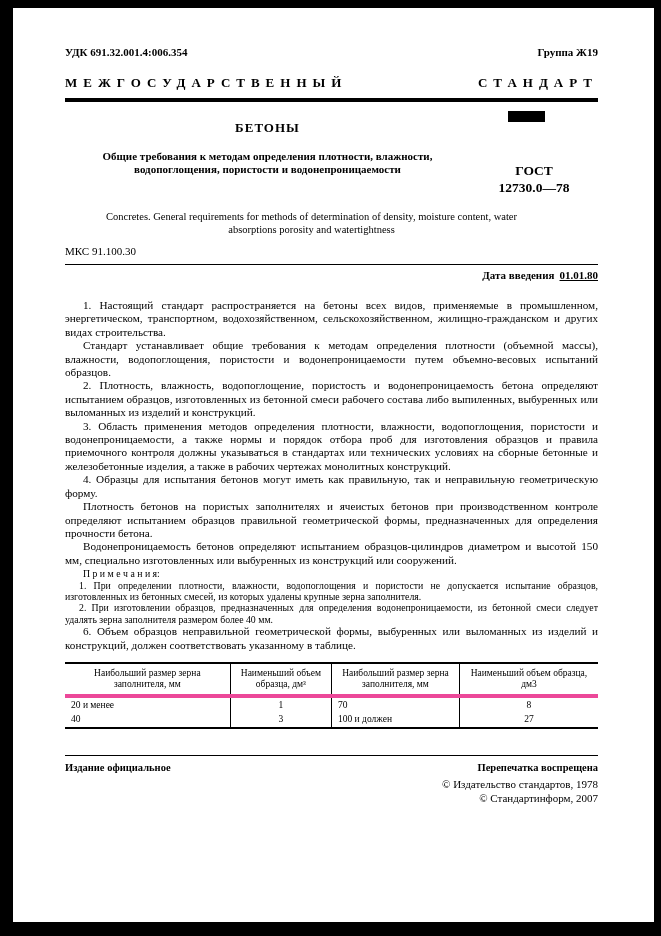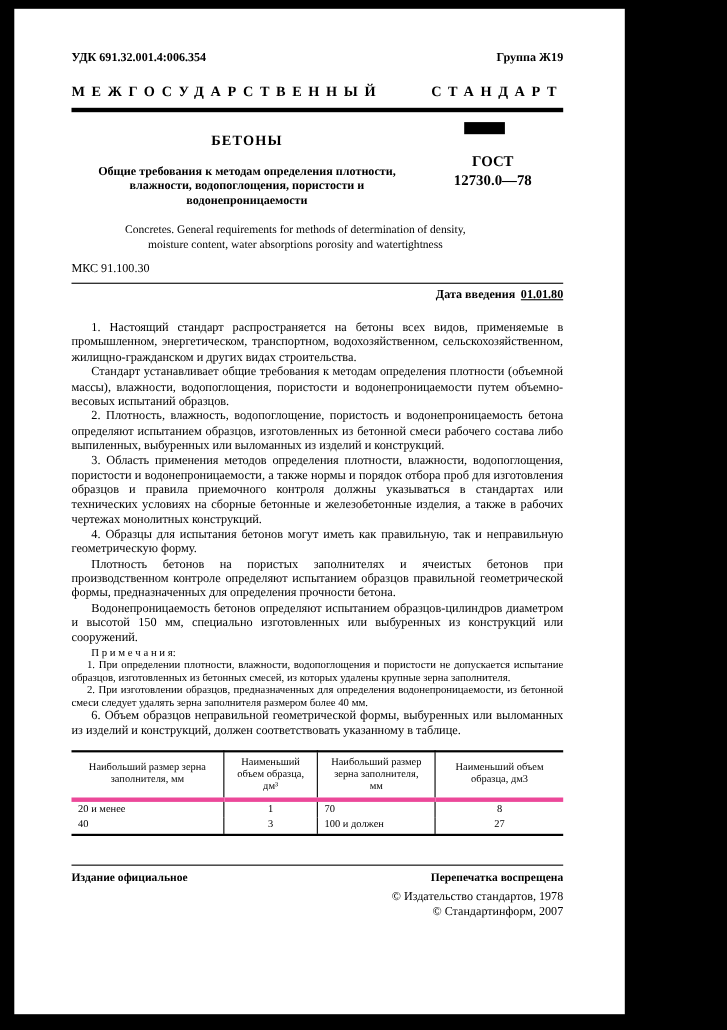--- a/index.html
+++ b/index.html
@@ -5,39 +5,39 @@
   html,body{margin:0;padding:0;}
   body{
     width:661px;height:936px;
     background:#000;
     font-family:"Liberation Serif","DejaVu Serif",serif;
     color:#000;
     position:relative;
   }
   .page{
     position:absolute;left:13px;top:8px;
-    width:555px;height:914px;
+    width:641px;height:914px;
     background:#fff;
     box-sizing:border-box;
     padding:38px 56px 0 52px;
   }
   .topline{display:flex;justify-content:space-between;font-size:11px;font-weight:bold;}
   .standard-name{
     margin-top:17px;
     font-size:13px;font-weight:bold;
     letter-spacing:6px;
     text-align:justify;text-align-last:justify;
     white-space:nowrap;overflow:hidden;
   }
   .thick-rule{height:4px;background:#000;margin-top:7px;}
   .title-row{display:flex;position:relative;margin-top:0;}
   .title-left{flex:1;text-align:center;padding-top:18px;}
   .doc-title{font-size:13px;font-weight:bold;letter-spacing:1px;}
   .doc-subtitle{font-size:11px;font-weight:bold;line-height:13px;margin-top:14px;padding:0 14px;}
-  .gost-box{width:128px;text-align:center;padding-top:36px;font-size:13.5px;font-weight:bold;line-height:17px;}
+  .gost-box{width:128px;text-align:center;padding-top:60px;font-size:13.5px;font-weight:bold;line-height:17px;}
   .scan-artifact{position:absolute;top:9px;right:53px;width:37px;height:11px;background:#000;}
   .english-title{font-size:10.5px;line-height:12.5px;text-align:center;margin:15px 70px 0 30px;}
   .mks{font-size:11px;margin-top:9px;}
   .thin-rule{height:0;border-top:1.5px solid #000;margin-top:7px;}
   .date-line{text-align:right;font-size:11px;font-weight:bold;margin-top:4px;}
   .date-line .u{text-decoration:underline;margin-left:5px;}
   .body-text{margin-top:18px;}
   .para{font-size:11.2px;line-height:13.4px;text-align:justify;text-indent:18px;margin:0;}
   .note-title{font-size:9.8px;line-height:11.4px;text-indent:18px;margin:1px 0 0 0;}
   .note{font-size:9.8px;line-height:11.4px;text-align:justify;text-indent:14px;margin:0;}

